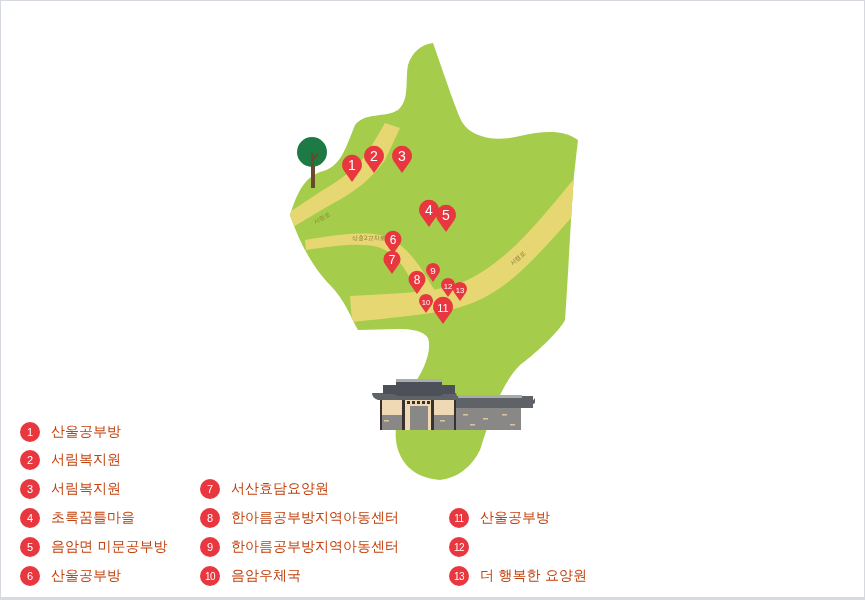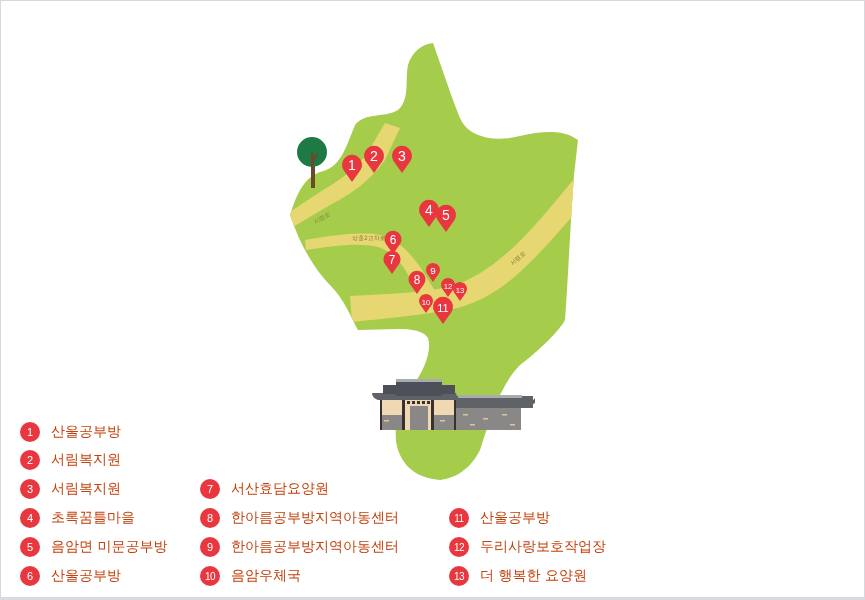--- a/index.html
+++ b/index.html
@@ -201,19 +201,18 @@
     <div class="legend-item" style="left: 200px; top: 565px;">
       <span class="legend-num two">10</span>
       <span class="legend-label">음암우체국</span>
     </div>
     <div class="legend-item" style="left: 449px; top: 507px;">
       <span class="legend-num two">11</span>
       <span class="legend-label">산울공부방</span>
     </div>
     <div class="legend-item" style="left: 449px; top: 536px;">
       <span class="legend-num two">12</span>
-      <span class="legend-label">두리사랑보호작업장</span>
     </div>
     <div class="legend-item" style="left: 449px; top: 565px;">
       <span class="legend-num two">13</span>
       <span class="legend-label">더 행복한 요양원</span>
     </div>
   </div>
 
 </body></html>

